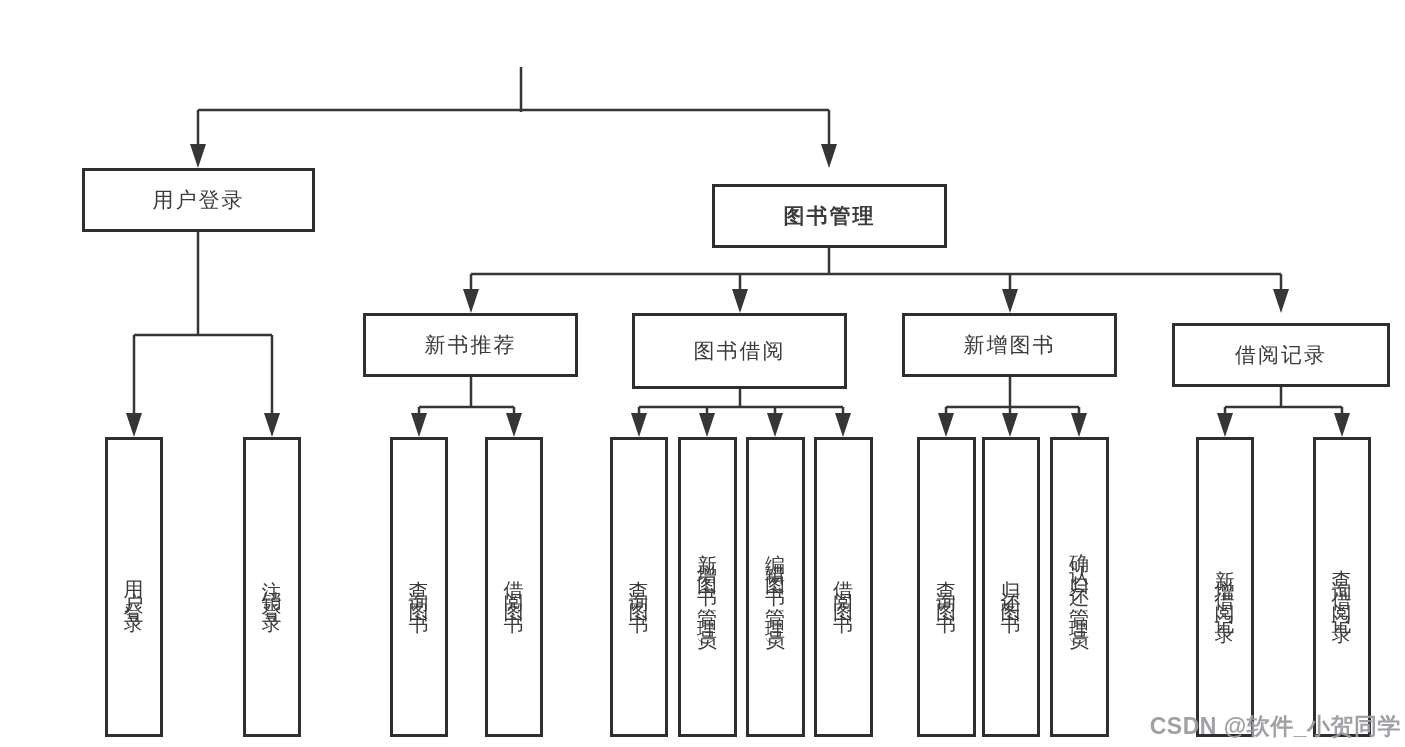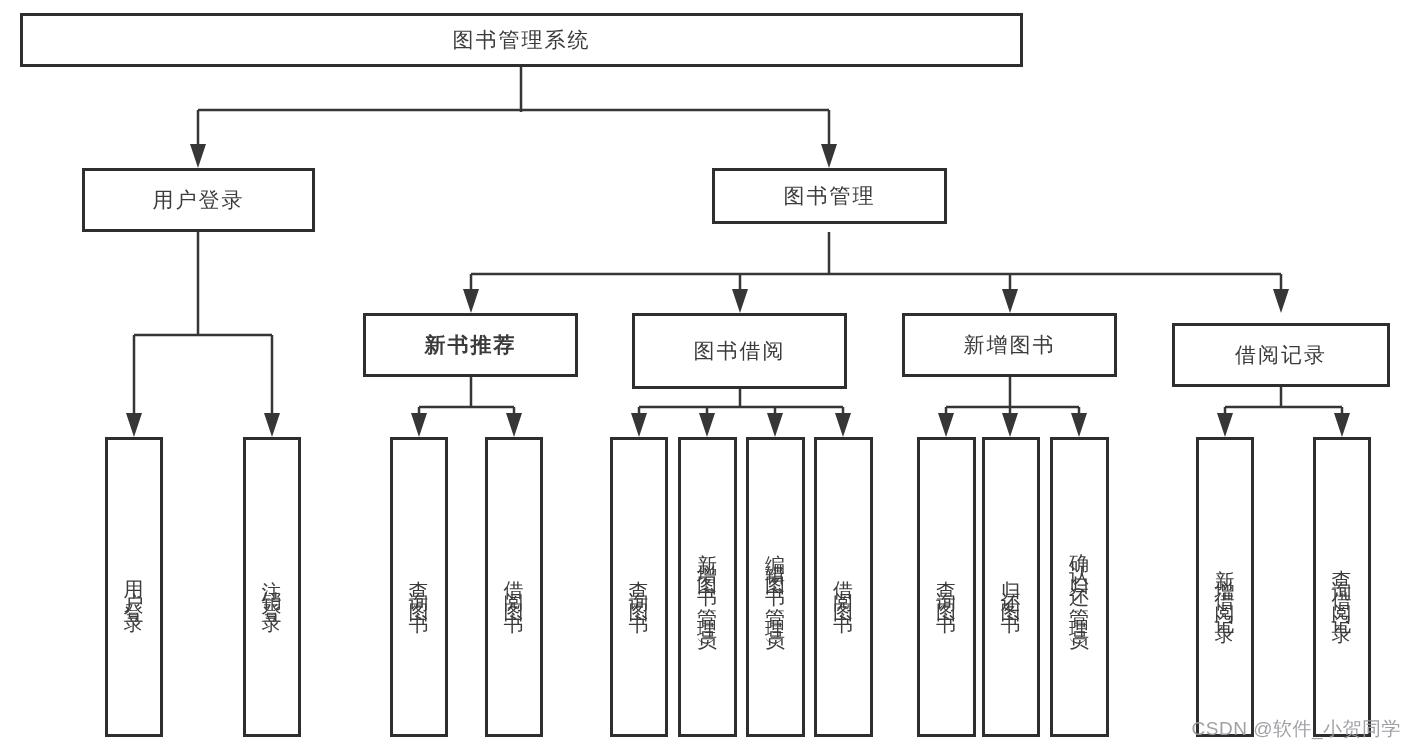--- a/index.html
+++ b/index.html
@@ -48,25 +48,26 @@
     font-size: 20px;
     line-height: 1;
     letter-spacing: 11px;
     color: #3b3b3b;
     white-space: nowrap;
   }
   #watermark {
     position: absolute;
     right: 4px;
     bottom: 5px;
-    font-size: 19px;
+    font-size: 23px;
     color: rgba(155, 155, 160, 0.95);
     letter-spacing: 0.5px;
     z-index: 5;
     white-space: nowrap;
+    font-weight: bold;
   }
 </style>
 </head>
 <body>
 
 <div id="stage">
 
   <svg id="connector-svg" width="1405" height="747" viewBox="0 0 1405 747">
     <path fill="none" stroke="#363636" stroke-width="2.5" d="
       M521 67V112 M198 110H829 M198 110V152 M829 110V152
@@ -91,32 +92,29 @@
       <polygon points="699,413 715,413 707,437" fill="#363636"></polygon>
       <polygon points="767,413 783,413 775,437" fill="#363636"></polygon>
       <polygon points="835,413 851,413 843,437" fill="#363636"></polygon>
       <polygon points="938,413 954,413 946,437" fill="#363636"></polygon>
       <polygon points="1002,413 1018,413 1010,437" fill="#363636"></polygon>
       <polygon points="1071,413 1087,413 1079,437" fill="#363636"></polygon>
       <polygon points="1217,413 1233,413 1225,437" fill="#363636"></polygon>
       <polygon points="1334,413 1350,413 1342,437" fill="#363636"></polygon>
     </svg>
 
-  <div class="hbox" style="left:20px; top:13px; width:1003px; height:54px;">
-    <span class="lbl">图书管理系统</span>
-  </div>
 
   <div class="hbox" style="left:82px; top:168px; width:233px; height:64px;">
     <span class="lbl">用户登录</span>
   </div>
-  <div class="hbox" style="left:712px; top:168px; width:235px; height:56px;">
+  <div class="hbox" style="left:712px; top:184px; width:235px; height:64px;font-weight:bold;">
     <span class="lbl">图书管理</span>
   </div>
 
-  <div class="hbox" style="left:363px; top:313px; width:215px; height:64px;font-weight:bold;">
+  <div class="hbox" style="left:363px; top:313px; width:215px; height:64px;">
     <span class="lbl">新书推荐</span>
   </div>
   <div class="hbox" style="left:632px; top:313px; width:215px; height:76px;">
     <span class="lbl">图书借阅</span>
   </div>
   <div class="hbox" style="left:902px; top:313px; width:215px; height:64px;">
     <span class="lbl">新增图书</span>
   </div>
   <div class="hbox" style="left:1172px; top:323px; width:218px; height:64px;">
     <span class="lbl">借阅记录</span>

